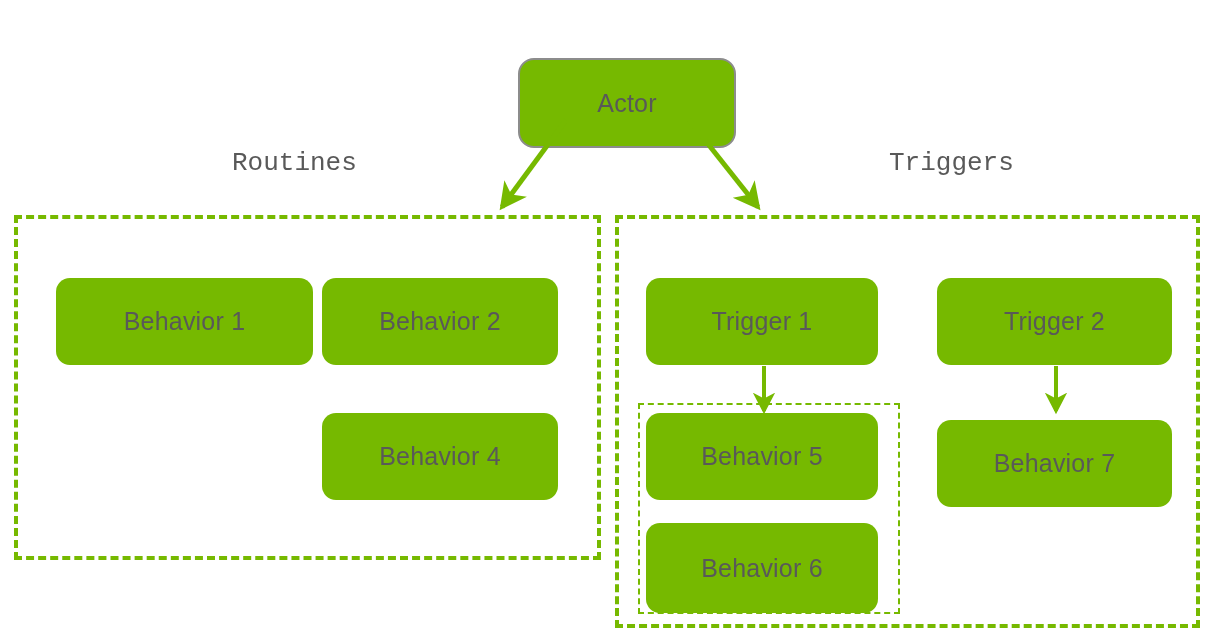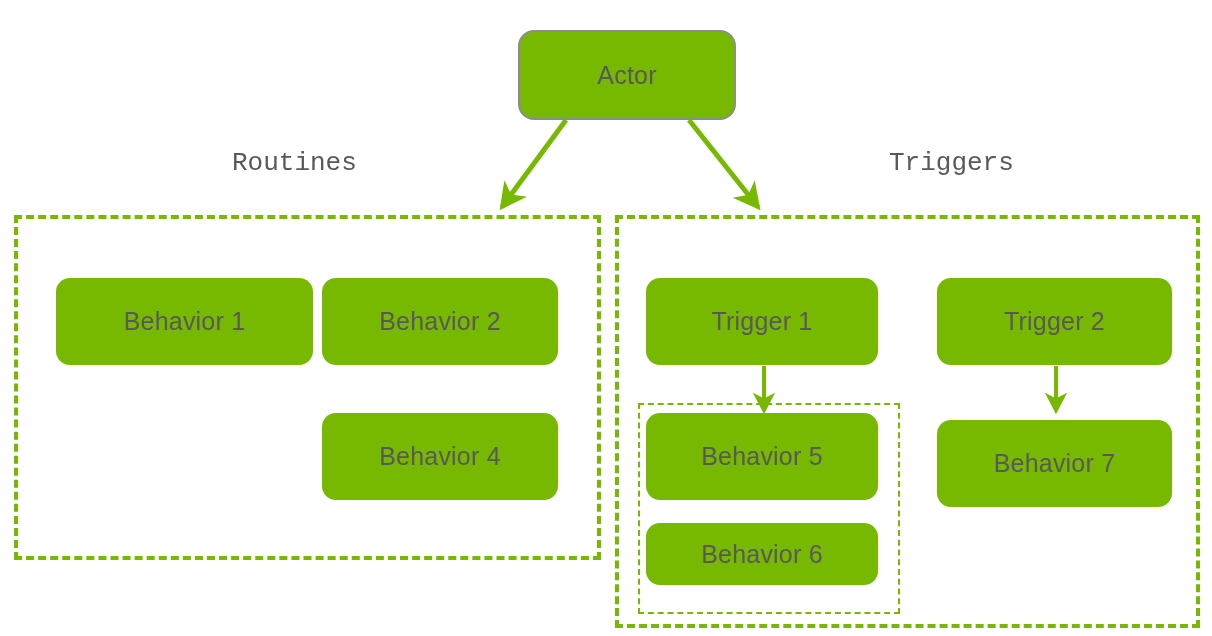--- a/index.html
+++ b/index.html
@@ -30,20 +30,21 @@
     color: #595959;
     font-size: 25px;
     font-family: "Liberation Sans", sans-serif;
     letter-spacing: 0.2px;
     line-height: 1;
     user-select: none;
   }
   .node.actor {
     border: 2px solid #8c8c8c;
     border-radius: 16px;
+    margin-top: 28px;
   }
   
   .group {
     position: absolute;
     box-sizing: border-box;
     border: 4px dashed #76b900;
     background: transparent;
   }
   .group.inner {
     border-width: 2px;
@@ -92,21 +93,21 @@
 
 
   <div class="node" style="left:322px; top:413px; width:236px; height:87px;">Behavior 4</div>
 
   <div class="node" style="left:646px; top:278px; width:232px; height:87px;">Trigger 1</div>
 
   <div class="node" style="left:937px; top:278px; width:235px; height:87px;">Trigger 2</div>
 
   <div class="node" style="left:646px; top:413px; width:232px; height:87px;">Behavior 5</div>
 
-  <div class="node" style="left:646px; top:523px; width:232px; height:62px;">Behavior 6</div>
+  <div class="node" style="left:646px; top:523px; width:232px; height:90px;">Behavior 6</div>
 
   <div class="node" style="left:937px; top:420px; width:235px; height:87px;">Behavior 7</div>
 
   <svg id="arrows" viewBox="0 0 1212 636">
     <defs>
       <marker id="ah" markerWidth="6" markerHeight="6" refX="4.6" refY="3" orient="auto" markerUnits="strokeWidth">
         <path d="M0,0.2 L5.4,3 L0,5.8 L1.5,3 Z" fill="#76b900"></path>
       </marker>
     </defs>
 

